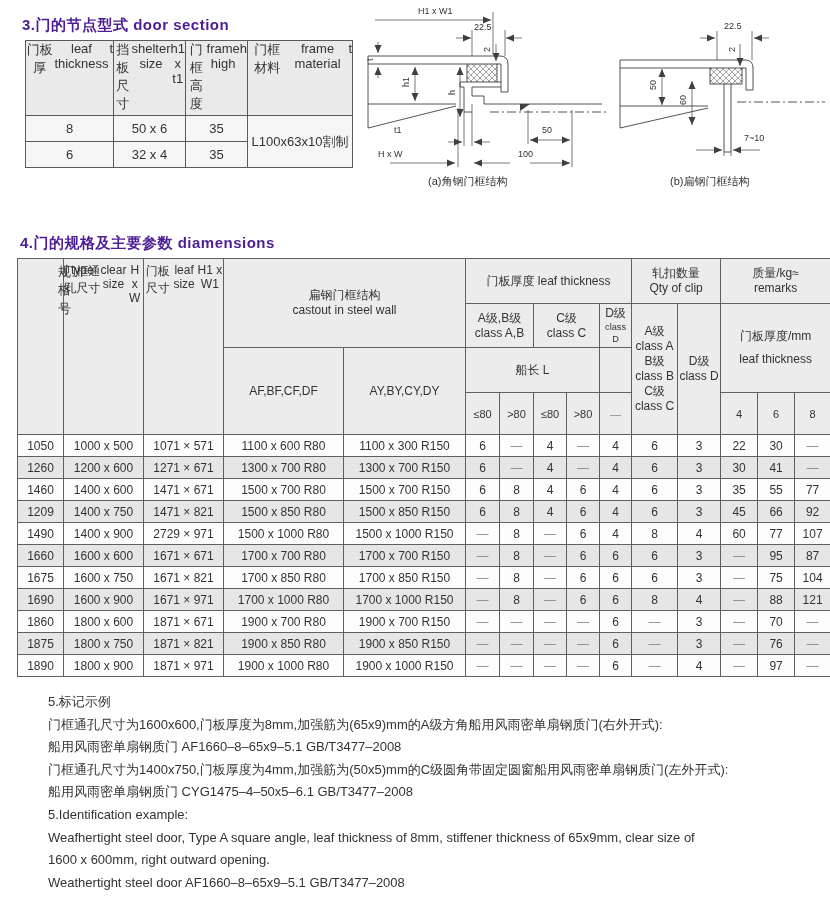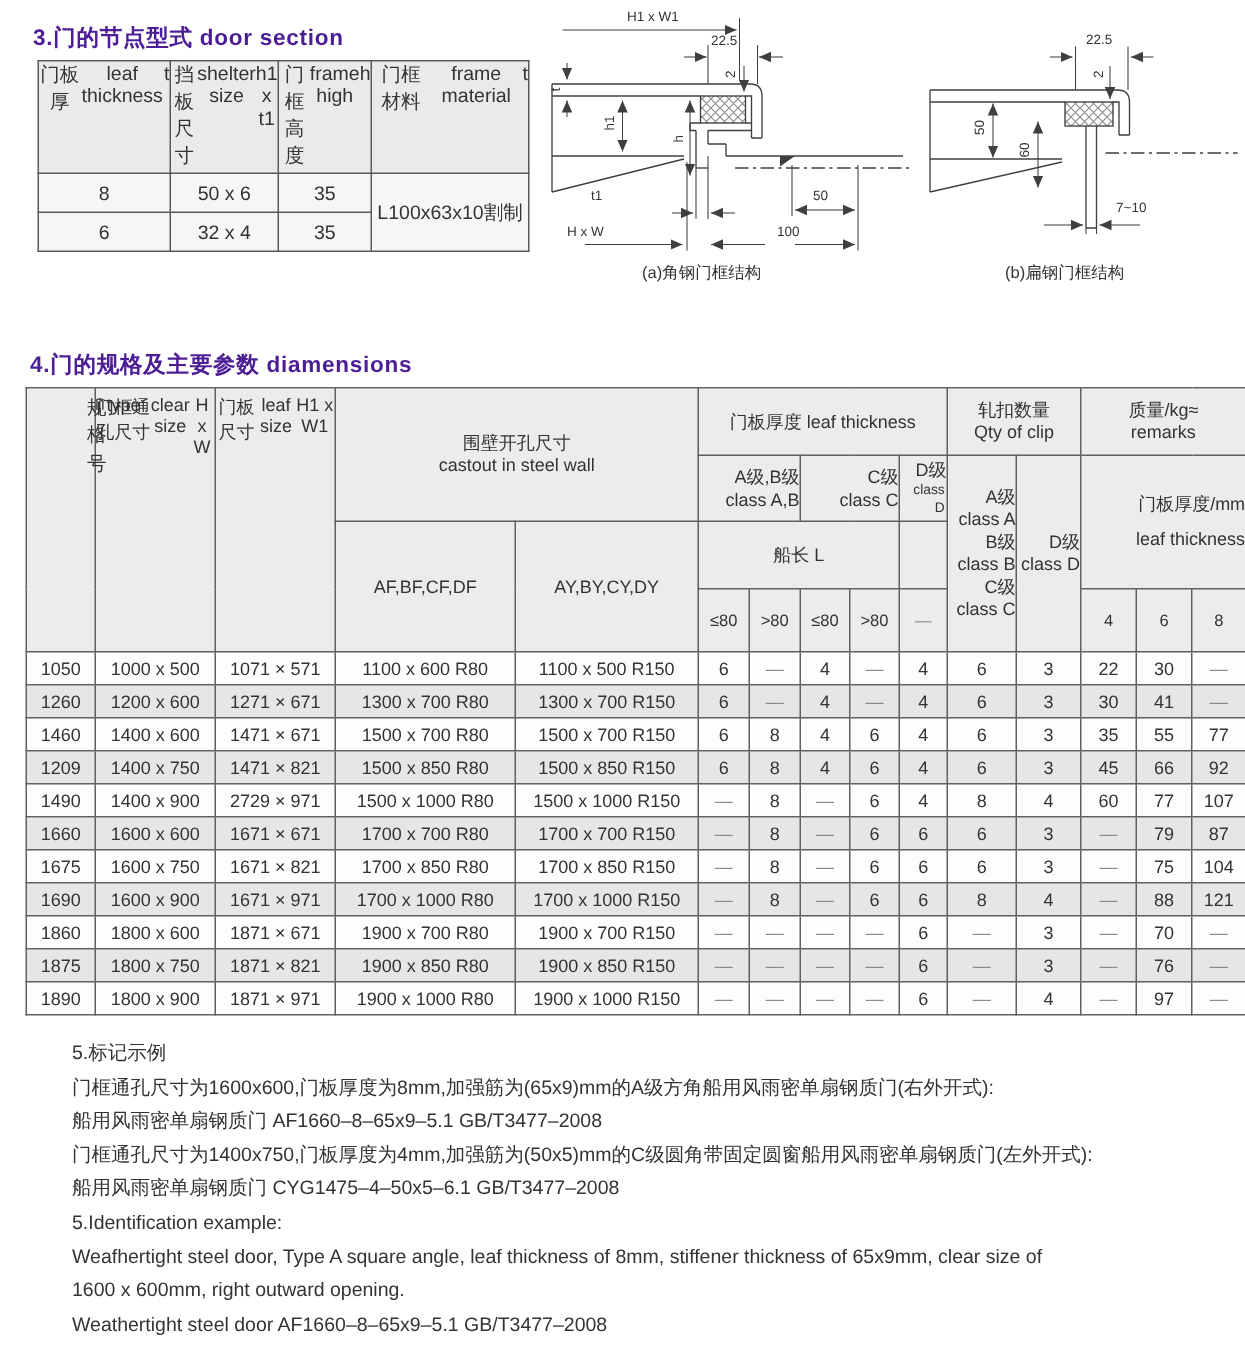--- a/index.html
+++ b/index.html
@@ -16,21 +16,21 @@
   .t3 td{background:#f6f6f6;font-size:13px;height:25px;}
   .hstack{display:flex;flex-direction:row;justify-content:space-around;height:100%;}
 
   
   .t4{left:17px;top:258px;width:813px;}
   .t4 th,.t4 td{border:1px solid #606060;text-align:center;padding:0;font-weight:normal;}
   .t4 th{background:#ececec;font-size:12px;}
   .t4 tbody td{font-size:12px;height:21px;background:#fdfdfd;}
   .t4 tbody tr:nth-child(even) td{background:#e6e6e6;}
   .hr1 th{height:44px;}
-  .hr2 th{height:43px;text-align:right;}
+  .hr2 th{height:43px;}
   .hr3 th{height:44px;}
   .hr4 th{height:41px;font-size:11px;text-align:center;}
   .zh-vert{width:15px;margin:0 auto;word-break:break-all;line-height:1.45;font-size:13px;}
   .small-en{font-size:10px;transform:scale(.92);}
   .tight{line-height:1.25;}
   .dash{color:#8a8a8a;}
 
   
   .s5{left:20px;top:691px;width:800px;margin-left:28px;}
   .s5 p{margin:0;font-size:13px;line-height:22.6px;white-space:nowrap;}
@@ -239,21 +239,21 @@
         </th>
       <th rowspan="4">
           <div class="hstack" style="height:168px;">
         <div>门板尺寸</div>
         <div>leaf size</div>
         <div>H1 x W1</div>
           </div>
         </th>
       <th colspan="2" rowspan="2">
           <div class="tight">
-        <div>围壁开孔尺寸</div>
+        <div>扁钢门框结构</div>
         <div>castout in steel wall</div>
           </div>
         </th>
       <th colspan="5">
         <span>门板厚度</span>
         <span>leaf thickness</span></th>
       <th colspan="2">
           <div class="tight">
         <div>轧扣数量</div>
         <div>Qty of clip</div>
@@ -324,21 +324,21 @@
       <th>6</th>
       <th>8</th>
     </tr>
   </thead>
   <tbody>
       <tr>
         <td>1050</td>
         <td>1000 x 500</td>
         <td>1071 × 571</td>
         <td>1100 x 600 R80</td>
-        <td>1100 x 500 R150</td>
+        <td>1100 x 300 R150</td>
         <td>6</td>
         <td class="dash">—</td>
         <td>4</td>
         <td class="dash">—</td>
         <td>4</td>
         <td>6</td>
         <td>3</td>
         <td>22</td>
         <td>30</td>
         <td class="dash">—</td>
@@ -418,21 +418,21 @@
         <td>1700 x 700 R80</td>
         <td>1700 x 700 R150</td>
         <td class="dash">—</td>
         <td>8</td>
         <td class="dash">—</td>
         <td>6</td>
         <td>6</td>
         <td>6</td>
         <td>3</td>
         <td class="dash">—</td>
-        <td>79</td>
+        <td>95</td>
         <td>87</td>
       </tr>
       <tr>
         <td>1675</td>
         <td>1600 x 750</td>
         <td>1671 × 821</td>
         <td>1700 x 850 R80</td>
         <td>1700 x 850 R150</td>
         <td class="dash">—</td>
         <td>8</td>

